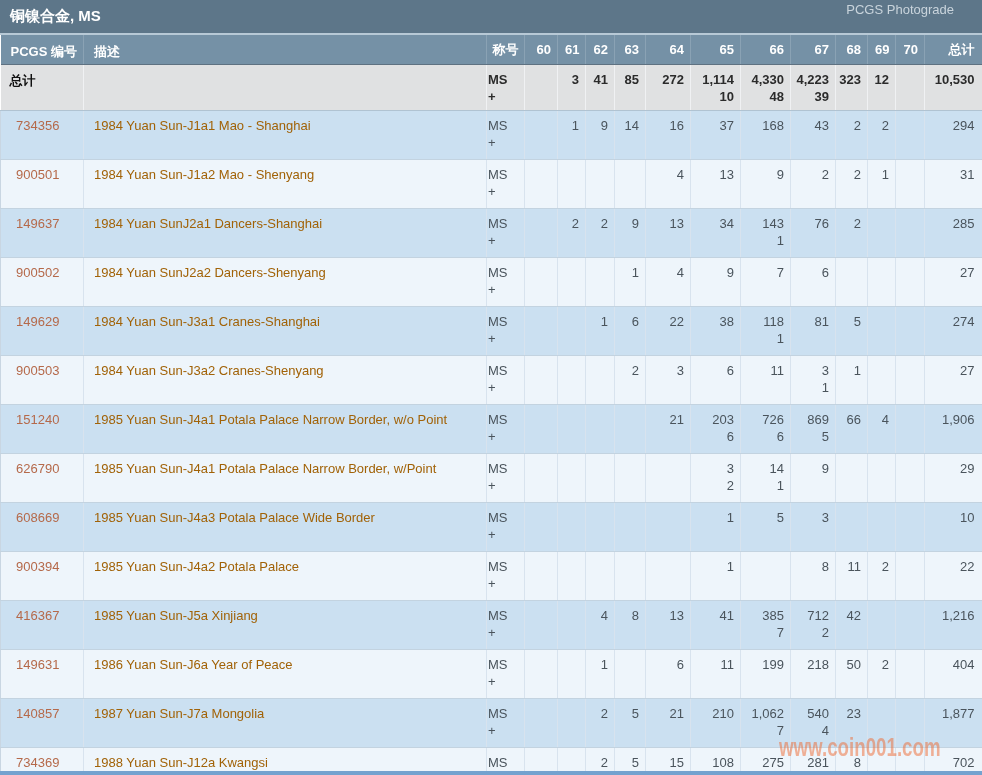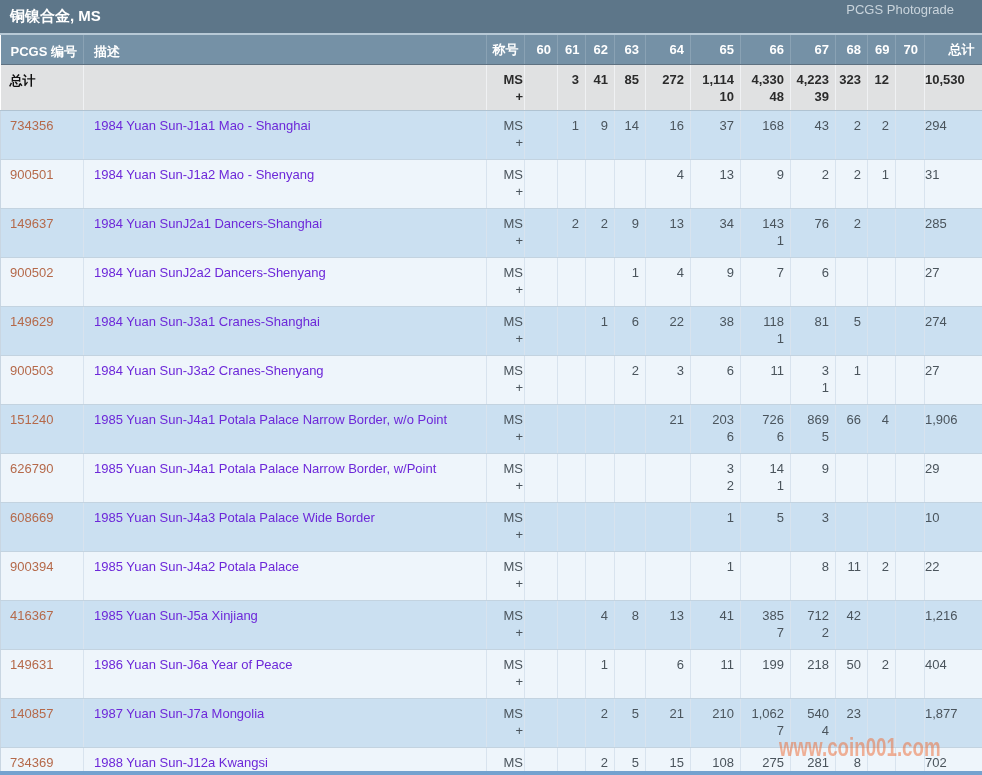--- a/index.html
+++ b/index.html
@@ -22,25 +22,25 @@
   tbody td:first-child{border-left:1px solid #c9d6e2;}
   .t-row td{background:#e0e1e2;height:38px;border-left:1px solid #f0f1f3;
             border-bottom:1px solid #b0c3d2;color:#222222;}
   .t-row td:first-child{border-left:none;}
   .t-row .c-grade,.t-row .c-total,.t-row .c-desig{font-weight:bold;color:#2b2b2b;}
   .tot-label{font-weight:bold;color:#111111;font-size:13px;}
   .d-row td{height:41px;border-bottom:1px solid #c3d3e0;}
   .r-blue td{background:#cbe0f1;}
   .r-white td{background:#eef5fb;}
   .c-pcgs{padding:7px 0 0 9px;}
-  .pcgs-link{color:#b5694a;text-decoration:none;font-size:13px;}
-  .c-desc{padding:7px 0 0 10px;color:#6d28d9;}
-  .c-desig{text-align:right;padding-top:6px;color:#4a545c;}
+  .pcgs-link{color:#b5694a;text-decoration:none;font-size:13px;margin-left:6px;}
+  .c-desc{padding:7px 0 0 10px;color:#a16207;}
+  .c-desig{text-align:left;padding-top:6px;color:#4a545c;}
   .c-grade{text-align:right;padding:6px 6px 0 0;color:#4a545c;}
-  .c-total{padding:6px 8px 0 0;color:#4a545c;}
+  .c-total{text-align:right;padding:6px 8px 0 0;color:#4a545c;}
   .l1,.l2{height:17px;line-height:17px;}
   .bottom-bar{position:absolute;left:0;top:771px;width:982px;height:4px;background:#74a2cf;}
   .watermark{position:absolute;left:779px;top:732px;font-size:26px;font-weight:bold;
              color:#ee6a32;opacity:0.5;transform:scaleX(0.72);transform-origin:left top;
              white-space:nowrap;pointer-events:none;}
 </style>
 </head>
 <body>
 
 <div class="page">

